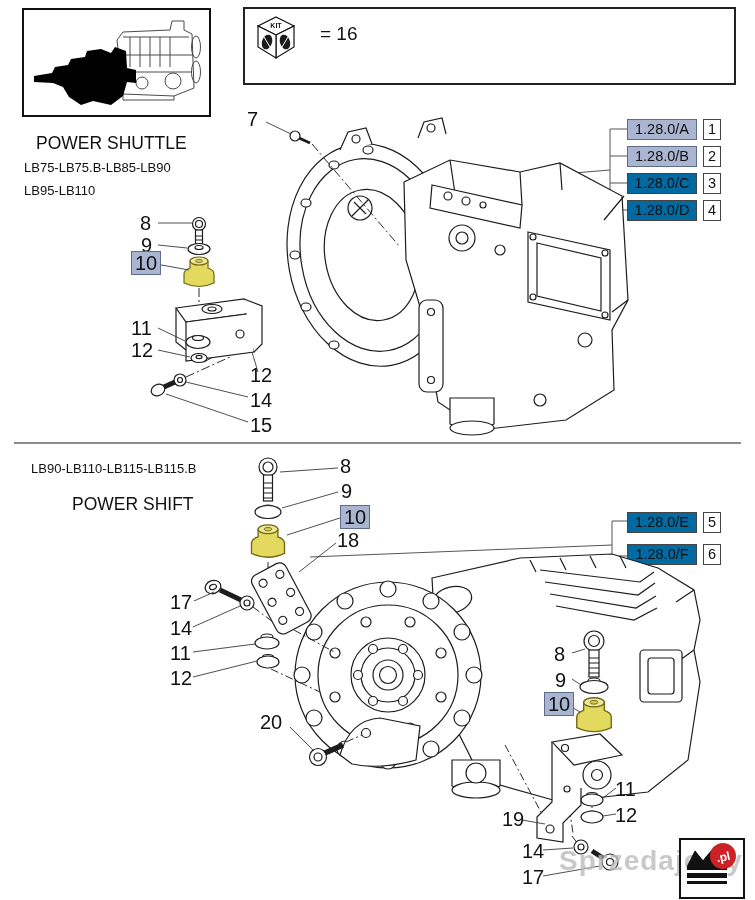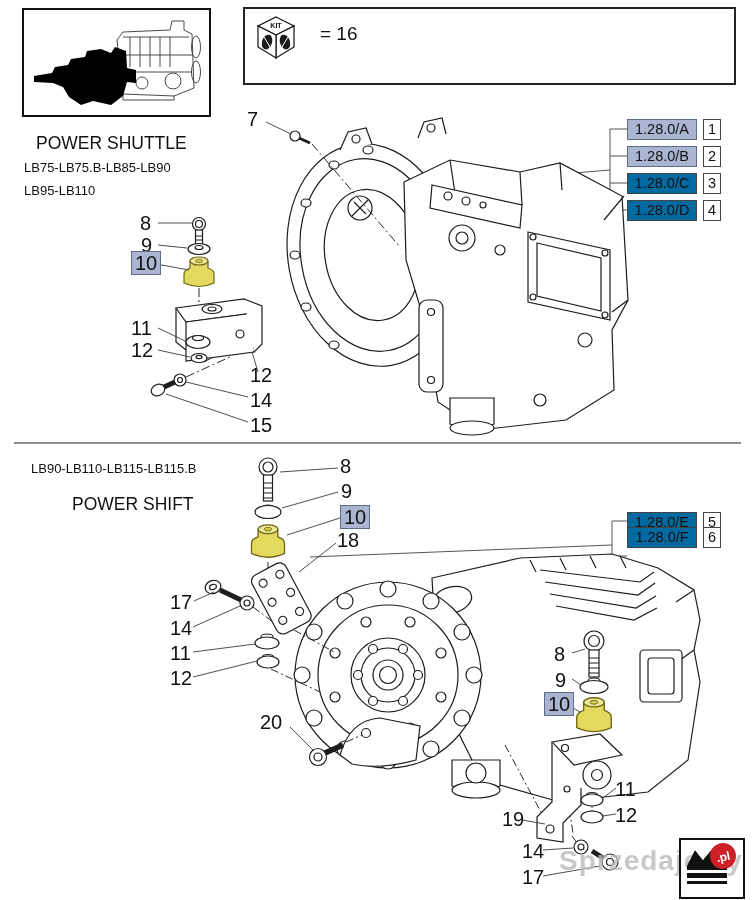--- a/index.html
+++ b/index.html
@@ -208,21 +208,21 @@
 
 <div class="abs divider"></div>
 
 <div class="abs h-models" style="left:31px;top:461px">LB90-LB110-LB115-LB115.B</div>
 <div class="abs h-title" style="left:72px;top:494px">POWER SHIFT</div>
 
 <div class="ref-row" style="left:627px;top:512px">
   <span class="ref-code">1.28.0/E</span>
   <span class="ref-num">5</span>
 </div>
-<div class="ref-row" style="left:627px;top:527px">
+<div class="ref-row" style="left:627px;top:544px">
   <span class="ref-code">1.28.0/F</span>
   <span class="ref-num">6</span>
 </div>
 
 <svg class="abs" style="left:0;top:450px" width="755" height="450" viewBox="0 450 755 450">
   <defs>
     <g id="bushing-b">
       <path d="M -9,2 L -9,9 Q -15,11 -15,15 L -15,24 Q 0,31 15,24 L 15,15 Q 15,11 9,9 L 9,2 Z" fill="#e2d95e" stroke="#6f6716" stroke-width="1.2"></path>
       <ellipse cx="0" cy="2" rx="9" ry="4" fill="#eee89a" stroke="#6f6716" stroke-width="1.2"></ellipse>
       <ellipse cx="0" cy="2" rx="3.5" ry="1.6" fill="#d8ce52" stroke="#6f6716" stroke-width="0.8"></ellipse>

